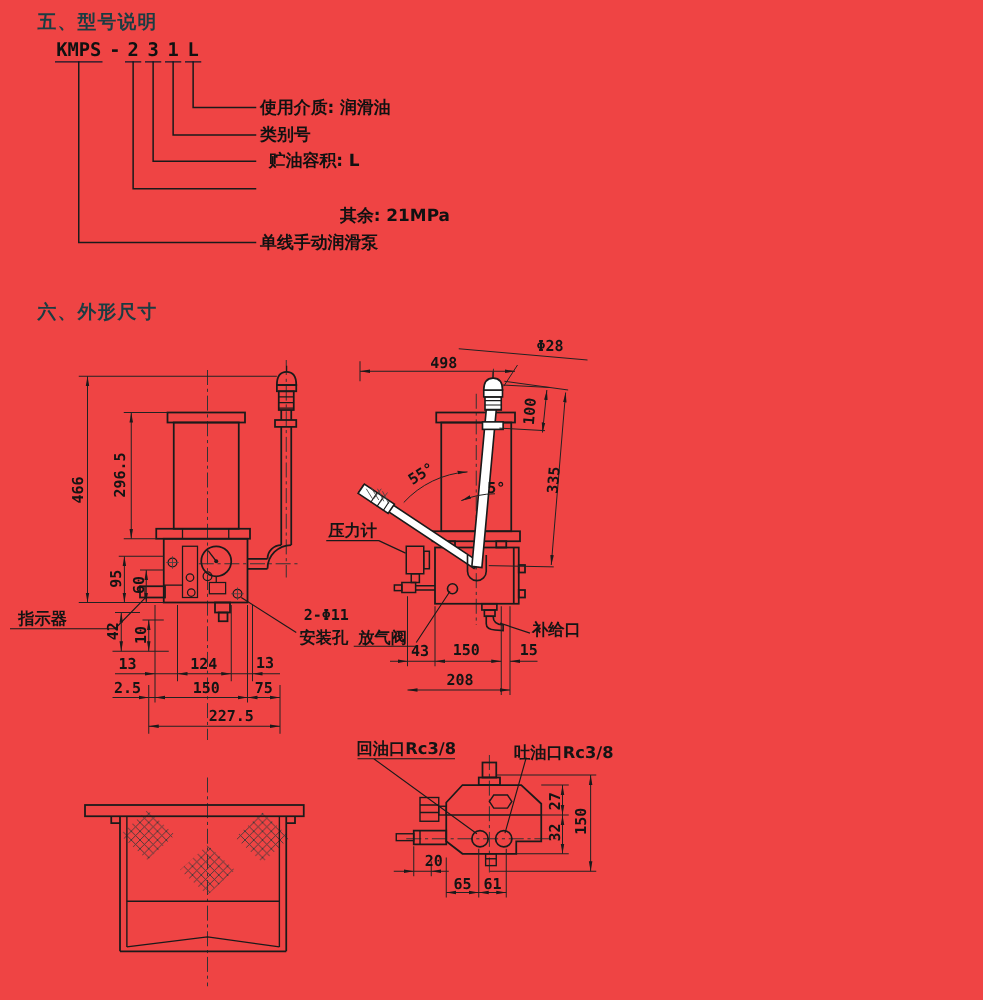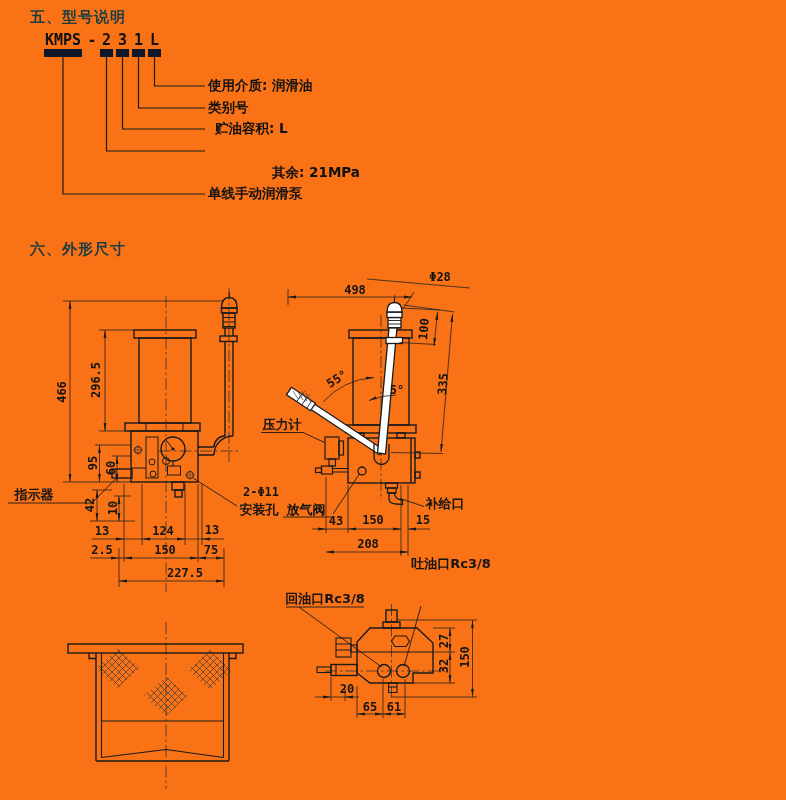--- a/index.html
+++ b/index.html
@@ -1,21 +1,21 @@
 <!DOCTYPE html>
 <html><head>
 <meta charset="utf-8">
 <style>
   html,body{margin:0;padding:0;background:#fff;}
-  #page{position:relative;width:786px;height:800px;background:#f97316;overflow:hidden;
+  #page{position:relative;width:786px;height:800px;background:#ef4444;overflow:hidden;
         font-family:"DejaVu Sans",sans-serif;color:#111;}
   svg{position:absolute;left:0;top:0;}
   .sec-title{position:absolute;font:bold 15px "DejaVu Sans",sans-serif;color:#1b3c42;letter-spacing:1px;}
   .code{position:absolute;font:bold 15px "DejaVu Sans Mono",monospace;color:#111;
-        border-bottom:8px solid #0f172a;text-align:center;padding-bottom:0px;height:18px;line-height:18px;}
+        border-bottom:1px solid #0f172a;text-align:center;padding-bottom:0px;height:18px;line-height:18px;}
   .code.nol{border-bottom:none;}
   .callout{position:absolute;transform:translateY(-50%);font:bold 13.5px "DejaVu Sans",sans-serif;
            color:#111;white-space:nowrap;}
   .lbl{position:absolute;transform:translate(-50%,-50%);white-space:nowrap;
        font:bold 12px "DejaVu Sans Mono",monospace;color:#141414;}
   .lbl.cjk{font:bold 13px "DejaVu Sans",sans-serif;}
   .lbl.rot{transform:translate(-50%,-50%) rotate(-90deg);}
   .lbl.rot85{transform:translate(-50%,-50%) rotate(-85deg);}
   .lbl.rot35{transform:translate(-50%,-50%) rotate(-33deg);}
 </style>
@@ -306,21 +306,21 @@
 <div class="lbl" style="left:397px;top:390px">5°</div>
 <div class="lbl" style="left:336px;top:521px">43</div>
 <div class="lbl" style="left:373px;top:520px">150</div>
 <div class="lbl" style="left:423px;top:520px">15</div>
 <div class="lbl" style="left:368px;top:544px">208</div>
 <div class="lbl cjk" style="left:282px;top:425px">压力计</div>
 <div class="lbl cjk" style="left:306px;top:510px">放气阀</div>
 <div class="lbl cjk" style="left:445px;top:504px">补给口</div>
 
 <div class="lbl cjk" style="left:325px;top:599px">回油口Rc3/8</div>
-<div class="lbl cjk" style="left:451px;top:564px">吐油口Rc3/8</div>
+<div class="lbl cjk" style="left:451px;top:602px">吐油口Rc3/8</div>
 <div class="lbl rot" style="left:444px;top:641px">27</div>
 <div class="lbl rot" style="left:444px;top:666px">32</div>
 <div class="lbl rot" style="left:465px;top:657px">150</div>
 <div class="lbl" style="left:347px;top:689px">20</div>
 <div class="lbl" style="left:370px;top:707px">65</div>
 <div class="lbl" style="left:394px;top:707px">61</div>
 
 </div>
 
 </body></html>

